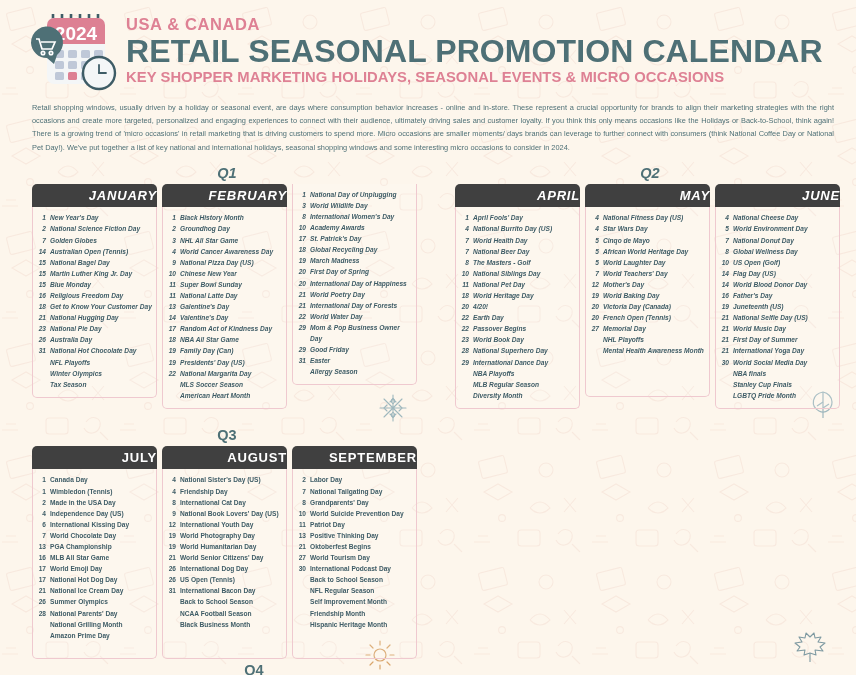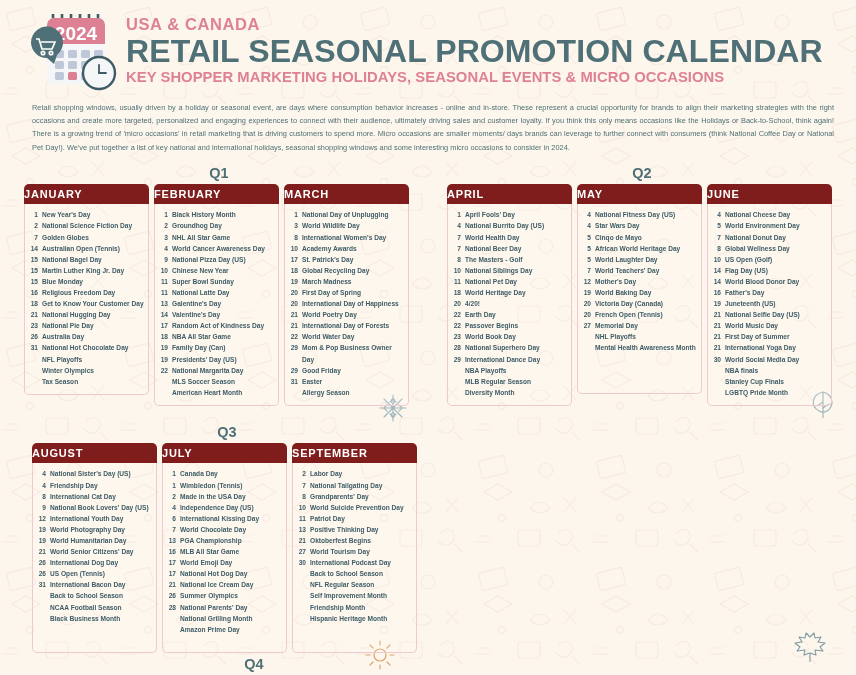--- a/index.html
+++ b/index.html
@@ -64,26 +64,26 @@
     text-align: center; line-height: 22px;
   }
   .months { display: flex; }
   .month-col {
     width: 125px;
     margin-right: 5px;
     position: relative;
   }
   .month-col:last-child { margin-right: 0; }
   .month-head {
-    background: #7f1d1d;
+    background: #404040;
     border-radius: 5px 5px 0 0;
     color: #FFFFFF;
-    font-size: 11px; font-weight: bold;
+    font-size: 13px; font-weight: bold;
     letter-spacing: 0.8px;
-    text-align: left;
+    text-align: right;
     padding: 4.5px 0 4px 0;
   }
   .month-body {
     border-left: 0.8px solid #EFC9CF;
     border-right: 0.8px solid #EFC9CF;
     border-bottom: 0.8px solid #EFC9CF;
     border-radius: 0 0 5px 5px;
     background: rgba(255,255,255,0.12);
     padding: 5px 3px 7px 4px;
     min-height: 190px;
@@ -217,21 +217,21 @@
                  M6 6 l3 3 M23 23 l3 3 M26 6 l-3 3 M9 23 l-3 3"></path>
       </g>
     </svg>
     <svg class="doodle" style="left:793px; top:464px;" width="34" height="38" viewBox="0 0 34 38">
       <g stroke="#7E9AA2" stroke-width="1.1" fill="none" stroke-linejoin="round">
         <path d="M17 36 v-9"></path>
         <path d="M17 27 l-6 2 l1 -5 l-8 1 l3 -4 l-5 -4 l7 -1 l-3 -5 l6 1 l1 -5 l4 4 l4 -4 l1 5 l6 -1 l-3 5 l7 1 l-5 4 l3 4 l-8 -1 l1 5 z"></path>
       </g>
     </svg>
 
-    <div class="half" style="padding-left:24px;">
+    <div class="half" style="padding-left:32px;font-style:italic;">
 
       <div class="quarter" style="width:390px;">
         <div class="q-label">Q1</div>
         <div class="months">
 
           <div class="month-col">
             <div class="month-head">JANUARY</div>
             <div class="month-body">
               <div class="evt">
                   <span class="d">1</span>
@@ -368,21 +368,20 @@
                   <span class="n">MLS Soccer Season</span>
                 </div>
               <div class="evt">
                   <span class="d"></span>
                   <span class="n">American Heart Month</span>
                 </div>
             </div>
           </div>
 
           <div class="month-col">
-            <div class="month-head">MARCH</div>
             <div class="month-body">
               <div class="evt">
                   <span class="d">1</span>
                   <span class="n">National Day of Unplugging</span>
                 </div>
               <div class="evt">
                   <span class="d">3</span>
                   <span class="n">World Wildlife Day</span>
                 </div>
               <div class="evt">
@@ -659,20 +658,86 @@
       </div>
     </div>
 
     <div class="half" style="padding-left:32px; margin-top:15px;flex-direction:column;">
 
       <div class="quarter" style="width:390px;">
         <div class="q-label">Q3</div>
         <div class="months">
 
           <div class="month-col">
+            <div class="month-head">JULY</div>
+            <div class="month-body">
+              <div class="evt">
+                  <span class="d">1</span>
+                  <span class="n">Canada Day</span>
+                </div>
+              <div class="evt">
+                  <span class="d">1</span>
+                  <span class="n">Wimbledon (Tennis)</span>
+                </div>
+              <div class="evt">
+                  <span class="d">2</span>
+                  <span class="n">Made in the USA Day</span>
+                </div>
+              <div class="evt">
+                  <span class="d">4</span>
+                  <span class="n">Independence Day (US)</span>
+                </div>
+              <div class="evt">
+                  <span class="d">6</span>
+                  <span class="n">International Kissing Day</span>
+                </div>
+              <div class="evt">
+                  <span class="d">7</span>
+                  <span class="n">World Chocolate Day</span>
+                </div>
+              <div class="evt">
+                  <span class="d">13</span>
+                  <span class="n">PGA Championship</span>
+                </div>
+              <div class="evt">
+                  <span class="d">16</span>
+                  <span class="n">MLB All Star Game</span>
+                </div>
+              <div class="evt">
+                  <span class="d">17</span>
+                  <span class="n">World Emoji Day</span>
+                </div>
+              <div class="evt">
+                  <span class="d">17</span>
+                  <span class="n">National Hot Dog Day</span>
+                </div>
+              <div class="evt">
+                  <span class="d">21</span>
+                  <span class="n">National Ice Cream Day</span>
+                </div>
+              <div class="evt">
+                  <span class="d">26</span>
+                  <span class="n">Summer Olympics</span>
+                </div>
+              <div class="evt">
+                  <span class="d">28</span>
+                  <span class="n">National Parents' Day</span>
+                </div>
+              <div class="evt">
+                  <span class="d"></span>
+                  <span class="n">National Grilling Month</span>
+                </div>
+              <div class="evt">
+                  <span class="d"></span>
+                  <span class="n">Amazon Prime Day</span>
+                </div>
+            </div>
+          </div>
+
+          <div class="month-col">
             <div class="month-head">AUGUST</div>
             <div class="month-body">
               <div class="evt">
                   <span class="d">4</span>
                   <span class="n">National Sister's Day (US)</span>
                 </div>
               <div class="evt">
                   <span class="d">4</span>
                   <span class="n">Friendship Day</span>
                 </div>
@@ -716,86 +781,20 @@
                   <span class="d"></span>
                   <span class="n">Back to School Season</span>
                 </div>
               <div class="evt">
                   <span class="d"></span>
                   <span class="n">NCAA Football Season</span>
                 </div>
               <div class="evt">
                   <span class="d"></span>
                   <span class="n">Black Business Month</span>
-                </div>
-            </div>
-          </div>
-
-          <div class="month-col">
-            <div class="month-head">JULY</div>
-            <div class="month-body">
-              <div class="evt">
-                  <span class="d">1</span>
-                  <span class="n">Canada Day</span>
-                </div>
-              <div class="evt">
-                  <span class="d">1</span>
-                  <span class="n">Wimbledon (Tennis)</span>
-                </div>
-              <div class="evt">
-                  <span class="d">2</span>
-                  <span class="n">Made in the USA Day</span>
-                </div>
-              <div class="evt">
-                  <span class="d">4</span>
-                  <span class="n">Independence Day (US)</span>
-                </div>
-              <div class="evt">
-                  <span class="d">6</span>
-                  <span class="n">International Kissing Day</span>
-                </div>
-              <div class="evt">
-                  <span class="d">7</span>
-                  <span class="n">World Chocolate Day</span>
-                </div>
-              <div class="evt">
-                  <span class="d">13</span>
-                  <span class="n">PGA Championship</span>
-                </div>
-              <div class="evt">
-                  <span class="d">16</span>
-                  <span class="n">MLB All Star Game</span>
-                </div>
-              <div class="evt">
-                  <span class="d">17</span>
-                  <span class="n">World Emoji Day</span>
-                </div>
-              <div class="evt">
-                  <span class="d">17</span>
-                  <span class="n">National Hot Dog Day</span>
-                </div>
-              <div class="evt">
-                  <span class="d">21</span>
-                  <span class="n">National Ice Cream Day</span>
-                </div>
-              <div class="evt">
-                  <span class="d">26</span>
-                  <span class="n">Summer Olympics</span>
-                </div>
-              <div class="evt">
-                  <span class="d">28</span>
-                  <span class="n">National Parents' Day</span>
-                </div>
-              <div class="evt">
-                  <span class="d"></span>
-                  <span class="n">National Grilling Month</span>
-                </div>
-              <div class="evt">
-                  <span class="d"></span>
-                  <span class="n">Amazon Prime Day</span>
                 </div>
             </div>
           </div>
 
           <div class="month-col">
             <div class="month-head">SEPTEMBER</div>
             <div class="month-body">
               <div class="evt">
                   <span class="d">2</span>
                   <span class="n">Labor Day</span>

